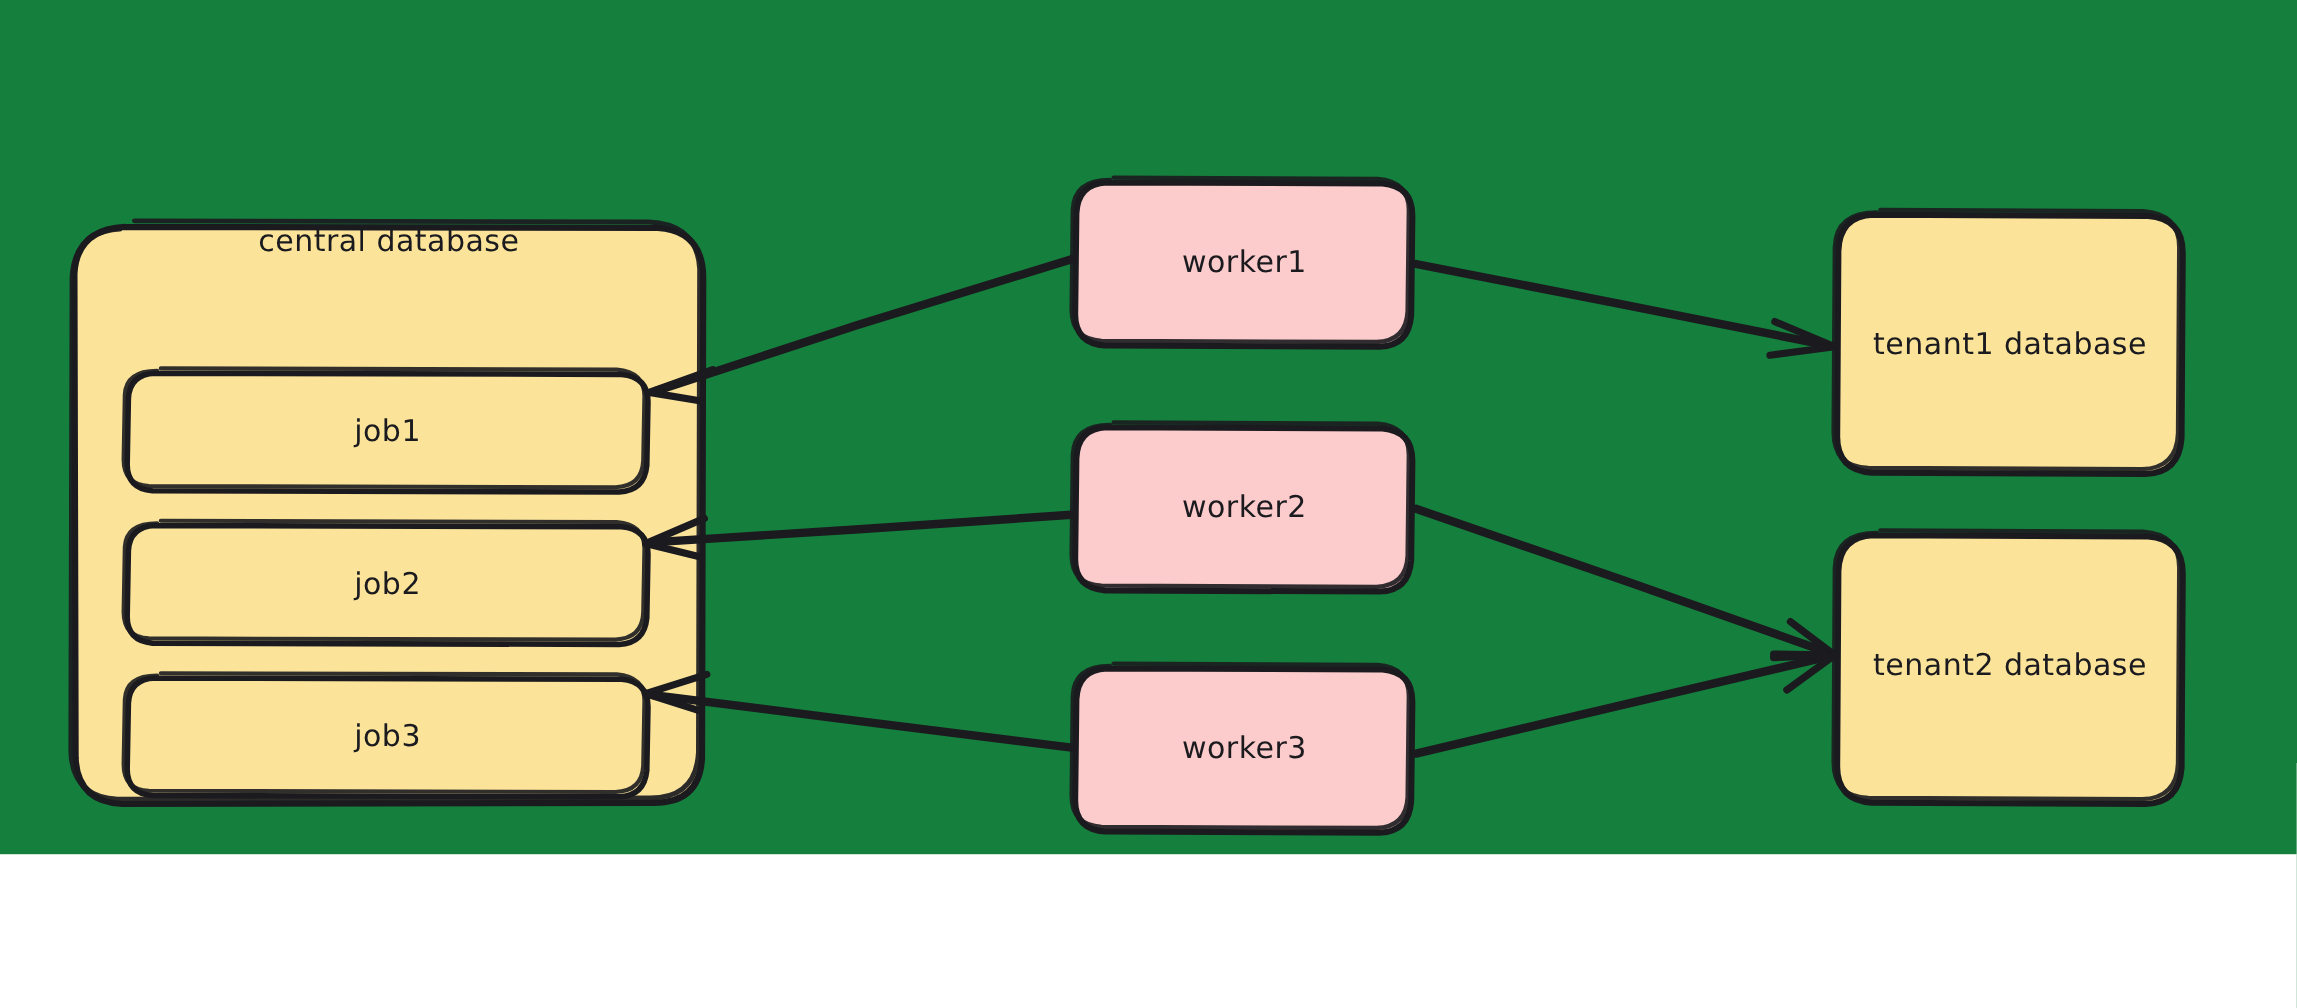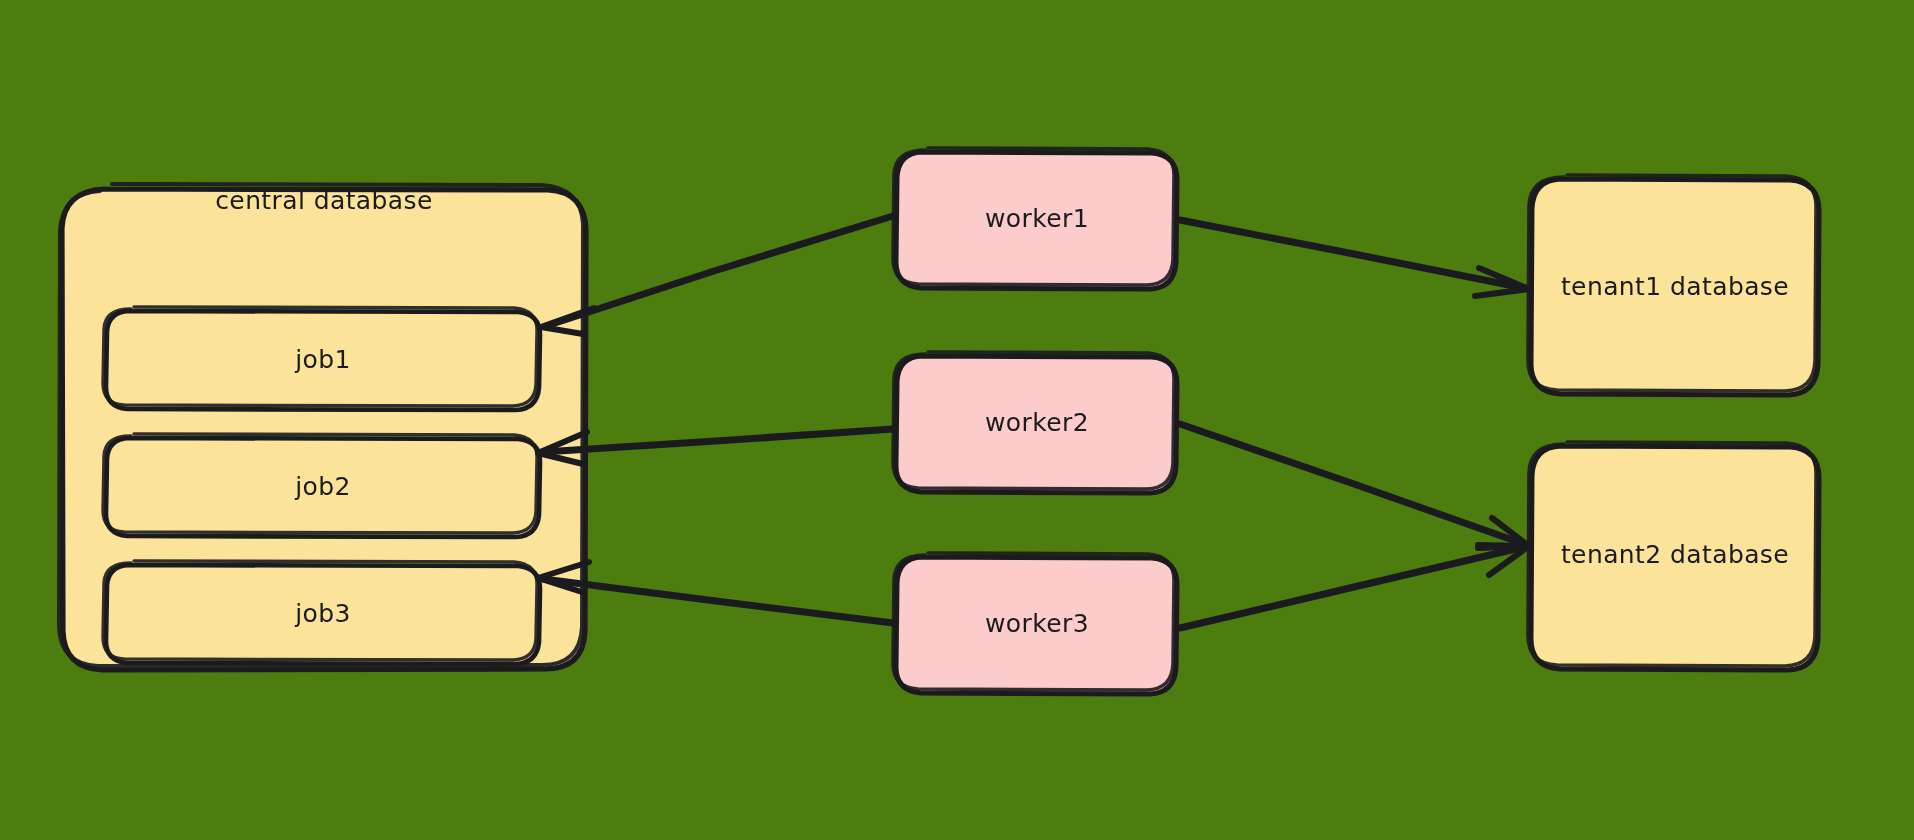--- a/index.html
+++ b/index.html
@@ -3,22 +3,22 @@
 <meta charset="utf-8">
 <style>
   html, body {
     margin: 0;
     padding: 0;
     background: #ffffff;
   }
   #canvas {
     position: relative;
     width: 1914px;
-    height: 840px;
-    background: #4d7c0f;
+    height: 712px;
+    background: #15803d;
     overflow: hidden;
     font-family: "DejaVu Sans", sans-serif;
     text-align: right;
   }
   svg.diagram {
     position: absolute;
     top: 0;
     left: 0;
     width: 1914px;
     height: 840px;

